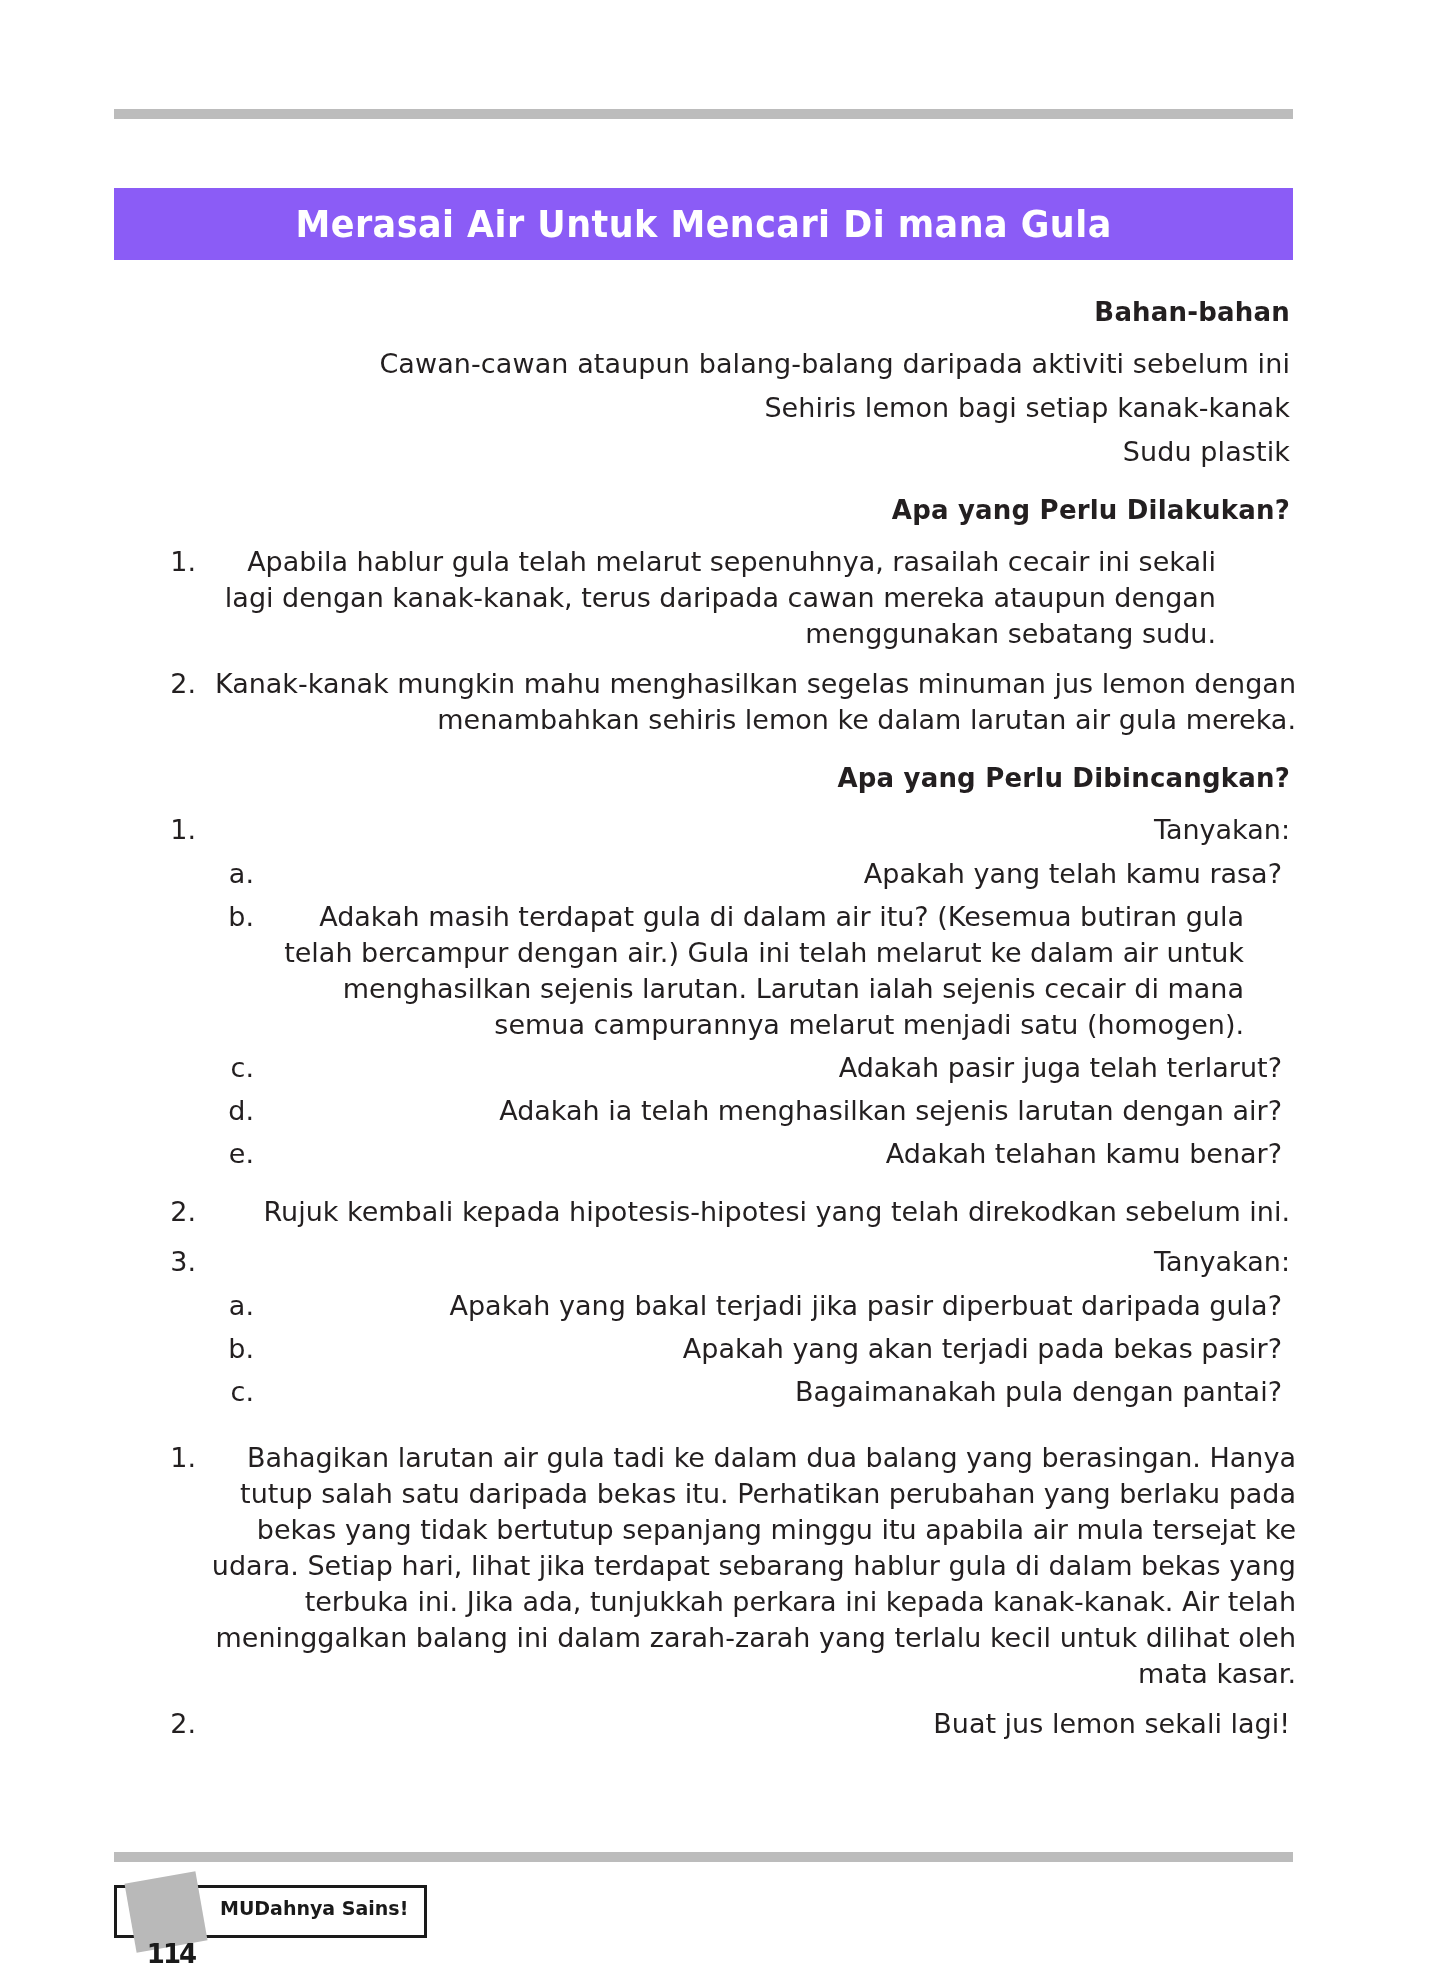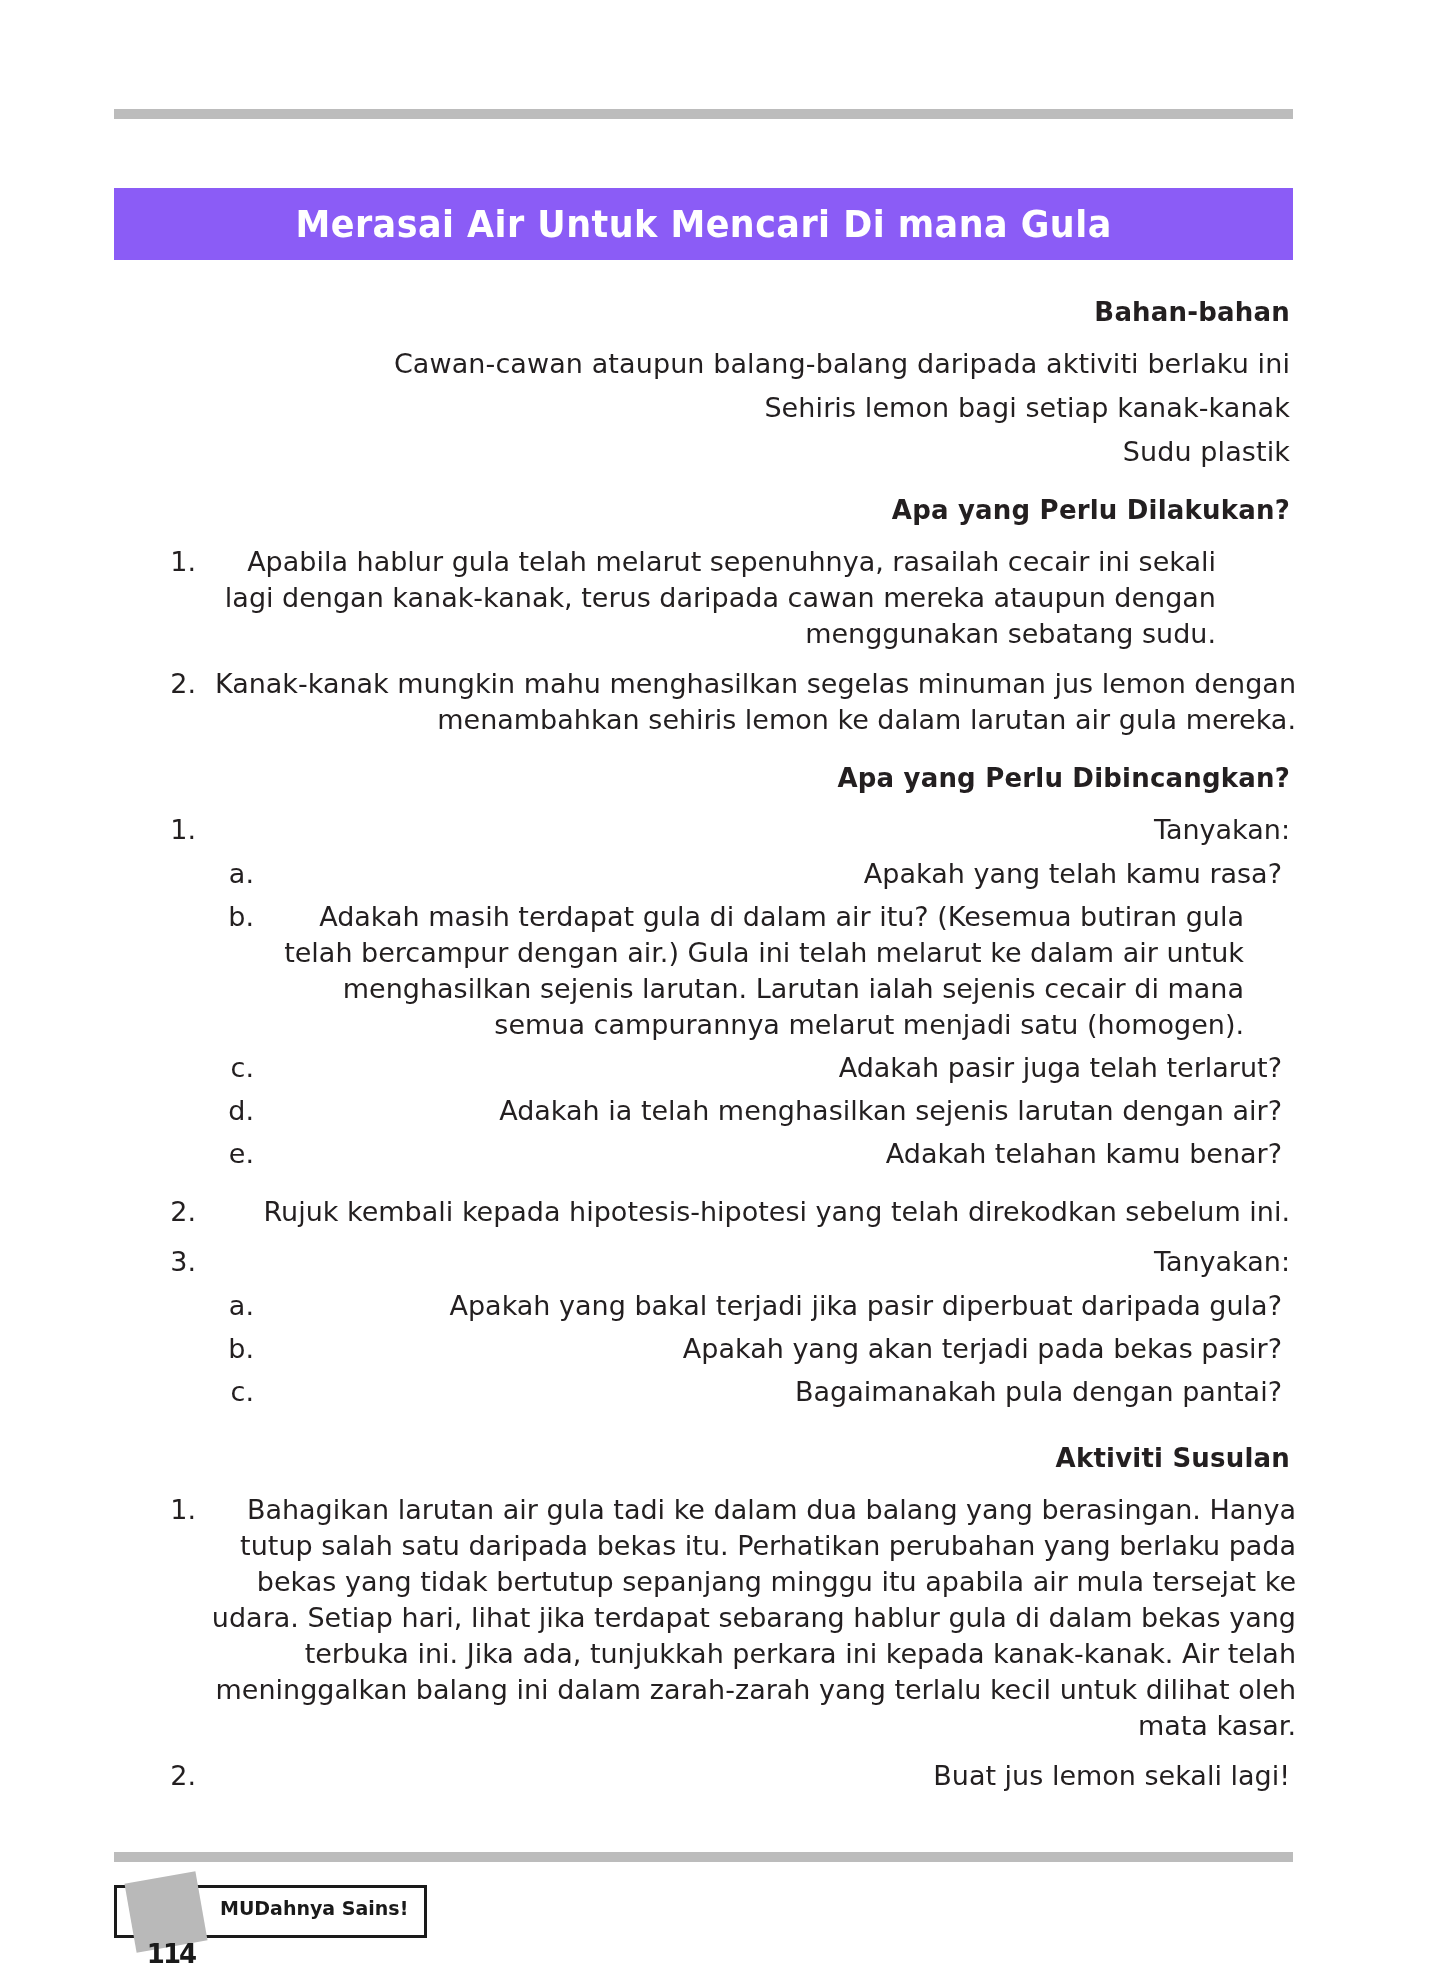--- a/index.html
+++ b/index.html
@@ -69,21 +69,21 @@
 <div class="rule top"></div>
 
 <div class="title-bar">
   <span class="title-text">Merasai Air Untuk Mencari Di mana Gula</span>
 </div>
 
 <div class="content">
 
   <section class="section materials">
     <h2 class="section-heading">Bahan-bahan</h2>
-    <p>Cawan-cawan ataupun balang-balang daripada aktiviti berlaku ini</p>
+    <p>Cawan-cawan ataupun balang-balang daripada aktiviti sebelum ini</p>
     <p>Sehiris lemon bagi setiap kanak-kanak</p>
     <p>Sudu plastik</p>
   </section>
 
   <section class="section">
     <h2 class="section-heading">Apa yang Perlu Dilakukan?</h2>
     <ol class="list">
       <li class="item">
         <span class="num">1.</span>
         <span class="item-body w1" style="flex:0 0 1020px;">Apabila hablur gula telah melarut sepenuhnya, rasailah cecair ini sekali lagi dengan kanak-kanak, terus daripada cawan mereka ataupun dengan menggunakan sebatang sudu.</span>
@@ -147,21 +147,20 @@
               <span class="letter">c.</span>
               <span class="sub-text">Bagaimanakah pula dengan pantai?</span>
             </li>
           </ol>
         </div>
       </li>
     </ol>
   </section>
 
   <section class="section">
-    <h2 class="section-heading">Aktiviti Susulan</h2>
     <ol class="list">
       <li class="item">
         <span class="num">1.</span>
         <span class="item-body" style="flex:0 0 1100px;">Bahagikan larutan air gula tadi ke dalam dua balang yang berasingan. Hanya tutup salah satu daripada bekas itu. Perhatikan perubahan yang berlaku pada bekas yang tidak bertutup sepanjang minggu itu apabila air mula tersejat ke udara. Setiap hari, lihat jika terdapat sebarang hablur gula di dalam bekas yang terbuka ini. Jika ada, tunjukkah perkara ini kepada kanak-kanak. Air telah meninggalkan balang ini dalam zarah-zarah yang terlalu kecil untuk dilihat oleh mata kasar.</span>
       </li>
       <li class="item">
         <span class="num">2.</span>
         <span class="item-body">Buat jus lemon sekali lagi!</span>
       </li>
     </ol>

